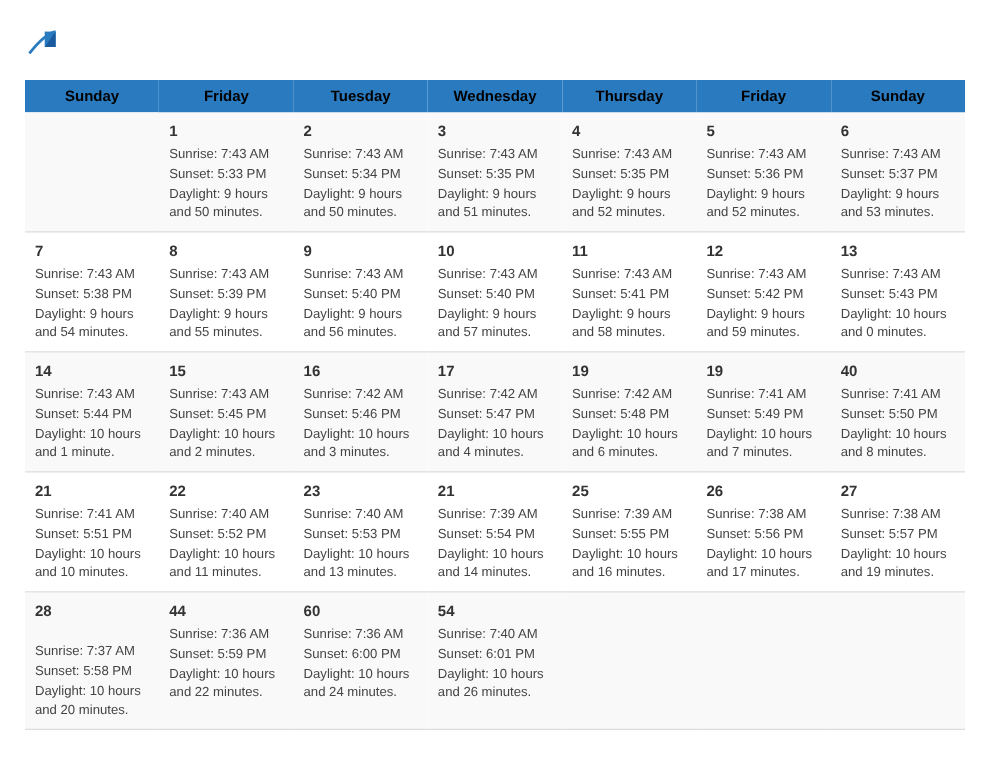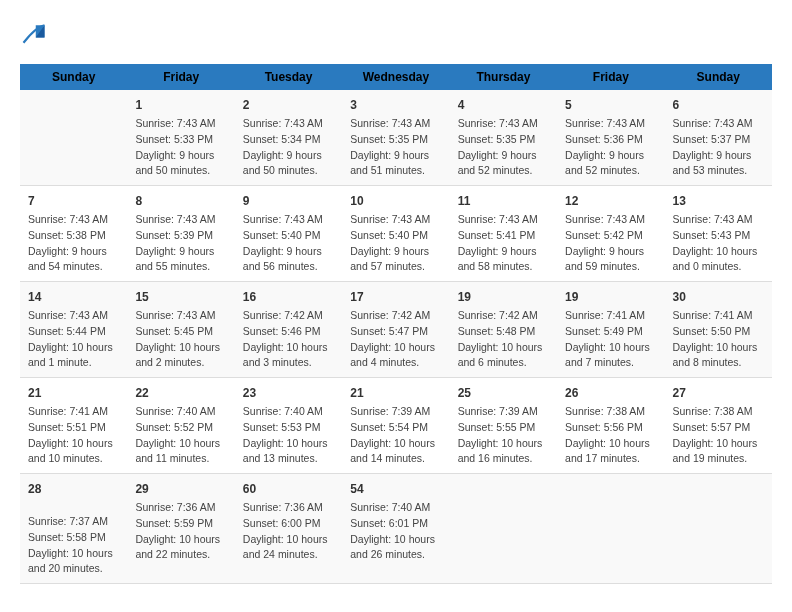--- a/index.html
+++ b/index.html
@@ -255,21 +255,21 @@
 and 6 minutes.</div>
         </td>
         <td>
           <span class="day-num">19</span>
           <div class="day-info" style="white-space: pre-line;">Sunrise: 7:41 AM
 Sunset: 5:49 PM
 Daylight: 10 hours
 and 7 minutes.</div>
         </td>
         <td>
-          <span class="day-num">30</span>
+          <span class="day-num">40</span>
           <div class="day-info" style="white-space: pre-line;">Sunrise: 7:41 AM
 Sunset: 5:50 PM
 Daylight: 10 hours
 and 8 minutes.</div>
         </td>
       </tr>
       <tr>
         <td>
           <span class="day-num">21</span>
           <div class="day-info" style="white-space: pre-line;">Sunrise: 7:41 AM
@@ -322,21 +322,21 @@
       </tr>
       <tr>
         <td>
           <span class="day-num">28</span>
           <div class="day-info" style="white-space: pre-line; margin-top: 16px;">Sunrise: 7:37 AM
 Sunset: 5:58 PM
 Daylight: 10 hours
 and 20 minutes.</div>
         </td>
         <td>
-          <span class="day-num">29</span>
+          <span class="day-num">44</span>
           <div class="day-info" style="white-space: pre-line;">Sunrise: 7:36 AM
 Sunset: 5:59 PM
 Daylight: 10 hours
 and 22 minutes.</div>
         </td>
         <td>
           <span class="day-num">60</span>
           <div class="day-info" style="white-space: pre-line;">Sunrise: 7:36 AM
 Sunset: 6:00 PM
 Daylight: 10 hours

